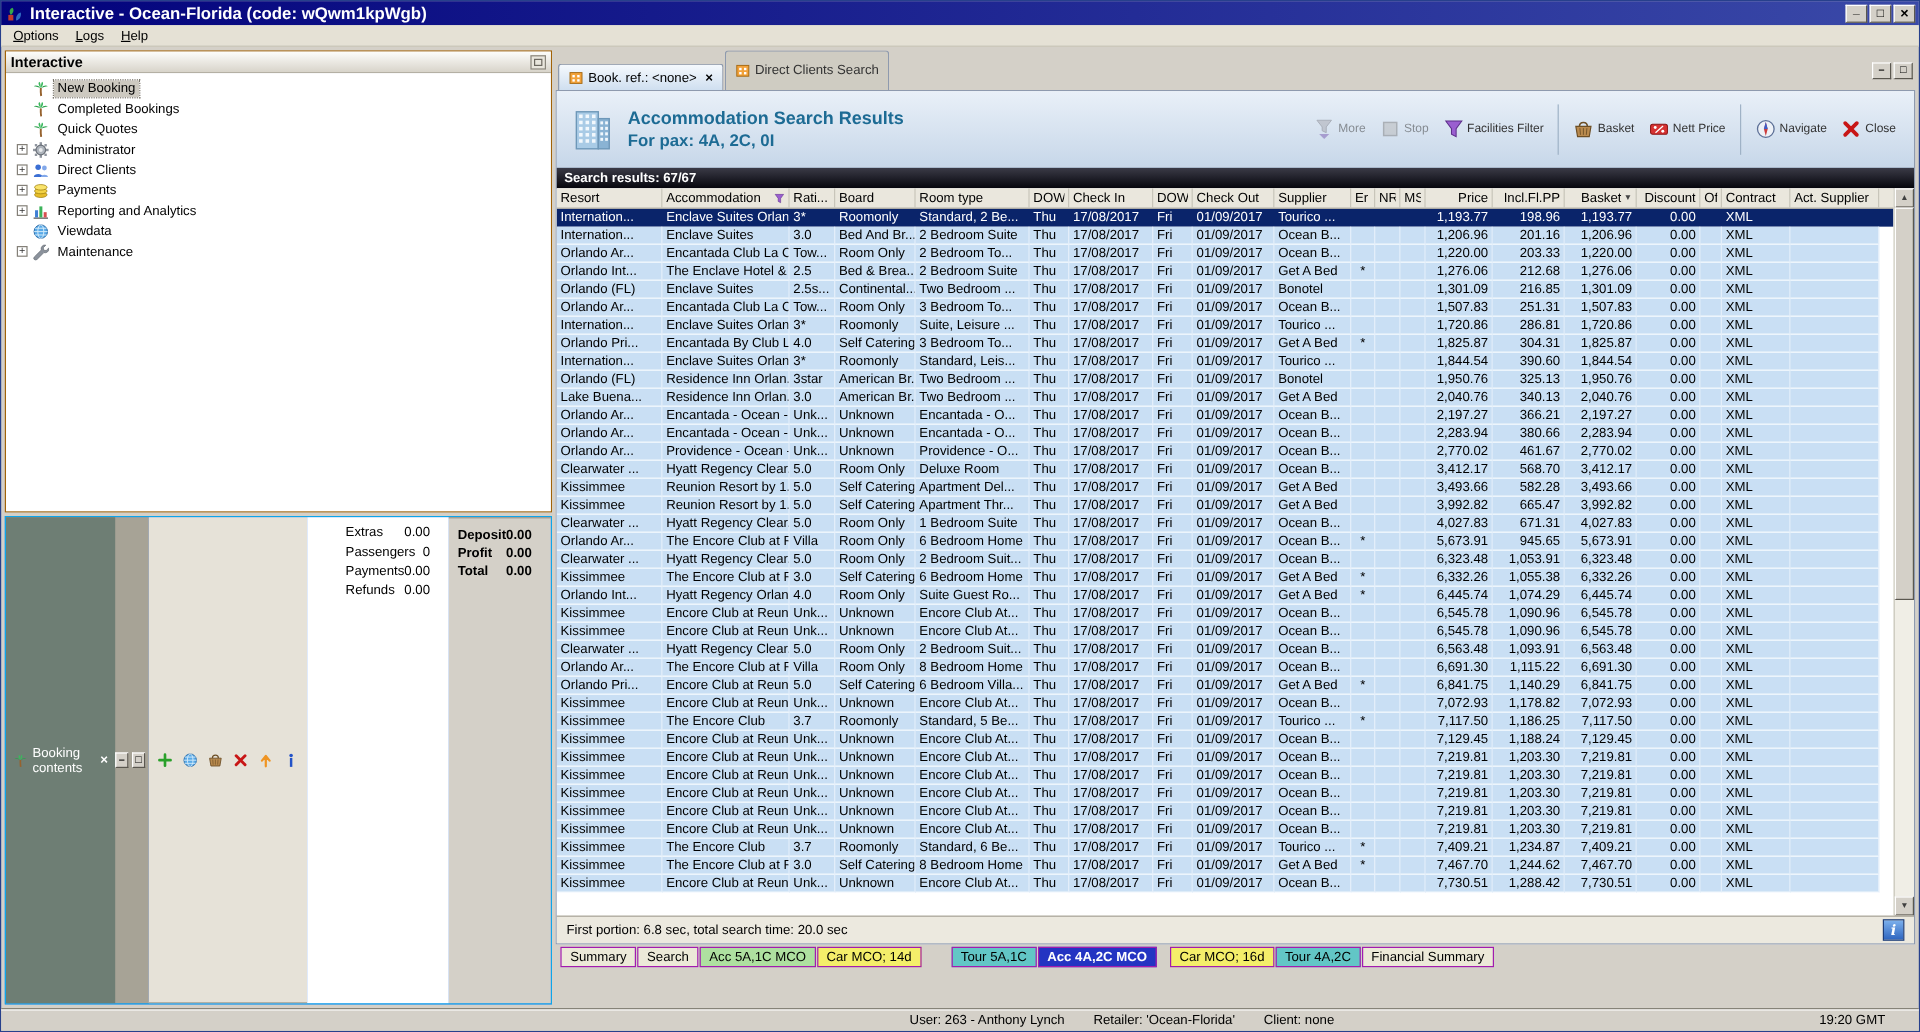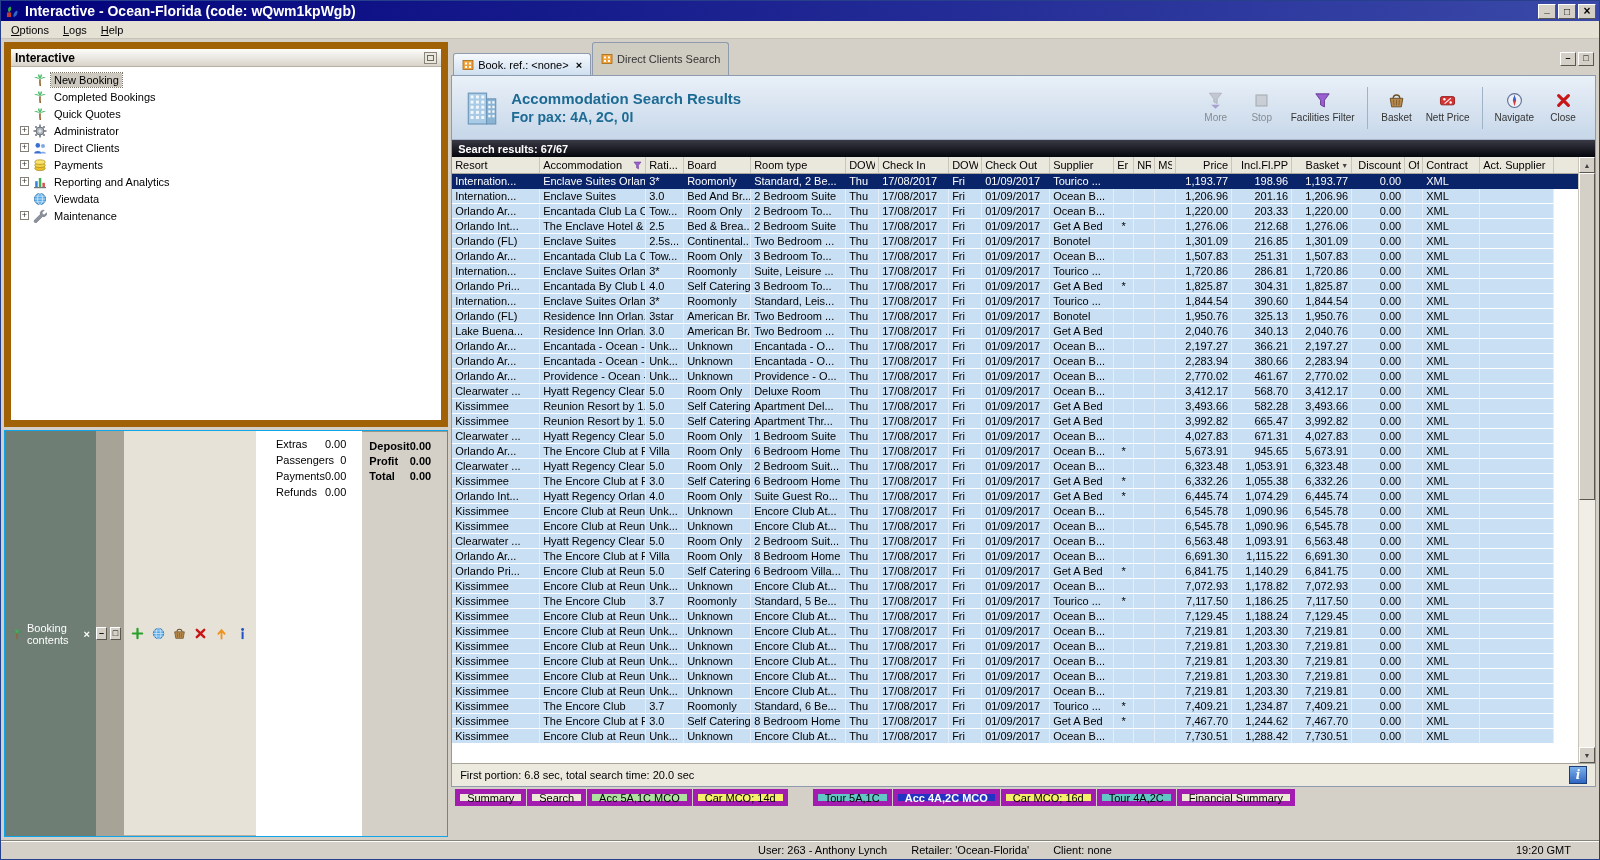--- a/index.html
+++ b/index.html
@@ -14,21 +14,21 @@
 .win-btns{display:flex;gap:2px}
 .win-btn{width:18px;height:15px;background:#d4d0c8;border:1px solid;border-color:#fff #5a574f #5a574f #fff;color:#000;font-size:10px;font-weight:bold;text-align:center;line-height:13px}
 .win-btn.min::before{content:"_";position:relative;top:-3px}
 .win-btn.max::before{content:"□"}
 .win-btn.close::before{content:"×";font-size:12px}
 .menubar{flex:0 0 18px;background:#e5e1d5;display:flex;align-items:center;padding:0 3px;border-bottom:1px solid #c6c2b6}
 .menu-item{padding:2px 7px;cursor:default}
 .content{flex:1;display:flex;padding:3px;gap:3px;min-height:0}
 
 .left-col{flex:0 0 193px;display:flex;flex-direction:column;min-height:0}
-.iv-panel{flex:0 0 385px;display:flex;flex-direction:column;border:7px solid #a16207;background:#e5e5e5}
+.iv-panel{flex:0 0 385px;display:flex;flex-direction:column;border:1px solid #a16207;background:#e5e5e5}
 .iv-header{flex:0 0 18px;background:linear-gradient(#fdfdfb,#d8d4ca);border-bottom:1px solid #b4b0a4;display:flex;align-items:center;padding:0 4px}
 .iv-title{font-weight:bold;font-size:12px;flex:1}
 .iv-collapse{width:13px;height:12px;border:1px solid #8a867c;background:#e9e6dd;position:relative}
 .iv-collapse::before{content:"";position:absolute;left:2px;top:2px;right:2px;bottom:2px;border:1px solid #6c6860}
 #tree{flex:1;background:#fff;padding-top:4px;overflow:hidden}
 .tree-item{height:17px;display:flex;align-items:center;white-space:nowrap}
 .tree-item.selected .tree-label{background:#cdc9c0;outline:1px dotted #7a766c}
 .expand-box{flex:0 0 9px;height:9px;margin:0 4px 0 9px;border:1px solid #848078;background:#fff;font-size:9px;line-height:7px;text-align:center;color:#333}
 .tree-icon{flex:0 0 14px;height:14px;margin-right:4px}
 .tree-icon svg{width:14px;height:14px}
@@ -42,21 +42,21 @@
 .bc-spacer{flex:1}
 .bc-winbtn{width:15px;height:13px;align-self:center;margin-right:3px;background:#d4d0c8;border:1px solid;border-color:#fff #5a574f #5a574f #fff;font-size:9px;font-weight:bold;text-align:center;line-height:10px}
 .bc-winbtn.min::before{content:"–"}
 .bc-winbtn.max::before{content:"□"}
 #bc-toolbar{flex:0 0 22px;background:#e6e2d8;border-bottom:1px solid #b4b0a4;display:flex;align-items:center;gap:8px;padding:0 7px}
 .bc-tool{width:13px;height:13px}
 .bc-tool svg{width:13px;height:13px}
 .bc-tool.right{margin-left:auto}
 #bc-list{background:#fff;padding:5px 0 3px}
 .bc-row{height:16px;display:flex;align-items:center}
-.bc-label{padding-left:20px;flex:1}
+.bc-label{padding-left:32px;flex:1}
 .bc-value{padding-right:16px;text-align:right}
 .bc-fill{flex:1;background:#fff}
 #bc-totals{flex:0 0 78px;background:#d4d0c8;border-top:1px solid #9a968a;padding-top:6px}
 #bc-totals .bc-row{height:15px;font-weight:bold}
 #bc-totals .bc-label{padding-left:7px}
 
 .main-col{flex:1;display:flex;flex-direction:column;min-width:0;min-height:0}
 .tabstrip{flex:0 0 22px;display:flex;align-items:flex-end;padding:0 2px}
 #tabs-holder{display:flex;align-items:flex-end;gap:1px;flex:1}
 .tab{display:flex;align-items:center;gap:4px;height:33px;padding:0 8px;border:1px solid #8e9aae;border-bottom:none;border-radius:3px 3px 0 0;background:#cfccc2;color:#333;white-space:nowrap}
@@ -69,21 +69,21 @@
 .ts-btn.min::before{content:"–"}
 .ts-btn.max::before{content:"□"}
 .main-panel{flex:1;border:1px solid #8e9aae;background:#fff;display:flex;flex-direction:column;min-height:0}
 .header-bar{flex:0 0 64px;background:linear-gradient(#e9f0f8,#c7d7e9);display:flex;align-items:center;padding:0 10px;border-bottom:1px solid #a8b8cc}
 .hb-icon{width:32px;height:38px;margin-left:4px}
 .hb-icon svg{width:32px;height:38px}
 .hb-titles{margin-left:13px;flex:1;min-width:0}
 .hb-title{font-size:15px;font-weight:bold;color:#1d6b94}
 .hb-sub{font-size:14px;font-weight:bold;color:#1d6b94;margin-top:2px}
 #hdr-toolbar{display:flex;align-items:center;gap:2px}
-.tb-btn{display:flex;flex-direction:column;align-items:center;min-width:44px;padding:2px 5px;gap:3px;font-size:10px;color:#333}
+.tb-btn{display:flex;flex-direction:row;align-items:center;min-width:44px;padding:2px 5px;gap:3px;font-size:10px;color:#333}
 .tb-btn.disabled{opacity:.5}
 .tb-ic{width:17px;height:17px}
 .tb-ic svg{width:17px;height:17px}
 .tb-lb{white-space:nowrap}
 .tb-sep{width:1px;height:42px;background:#9fb2c6;margin:0 5px}
 .results-bar{flex:0 0 17px;background:linear-gradient(#3a3a46,#05050c);color:#fff;font-weight:bold;display:flex;align-items:center;padding-left:6px}
 .table-wrap{flex:1;display:flex;min-height:0}
 .grid-col{flex:1;display:flex;flex-direction:column;min-width:0;background:#fff}
 #grid-header{flex:0 0 17px;display:flex;background:#eae7dd;border-bottom:1px solid #aaa79c}
 .hcell{flex:0 0 auto;display:flex;align-items:center;padding:0 3px;border-right:1px solid #c8c5ba;white-space:nowrap;overflow:hidden}
@@ -102,21 +102,21 @@
 .ctr{text-align:center}
 .c0{width:88px}.c1{width:106px}.c2{width:38px}.c3{width:67px}.c4{width:95px}.c5{width:33px}.c6{width:70px}.c7{width:33px}.c8{width:68px}.c9{width:64px}.c10{width:20px}.c11{width:21px}.c12{width:21px}.c13{width:56px}.c14{width:60px}.c15{width:60px}.c16{width:53px}.c17{width:18px}.c18{width:57px}.c19{width:74px}
 .vscroll{flex:0 0 17px;background:#f0eee6;border-left:1px solid #c8c5ba;display:flex;flex-direction:column}
 .sbtn{flex:0 0 16px;background:#d4d0c8;border:1px solid;border-color:#fff #5a574f #5a574f #fff;font-size:7px;display:flex;align-items:center;justify-content:center;color:#404040}
 .strack{flex:1;position:relative}
 .sthumb{position:absolute;top:0;left:0;right:0;height:57%;background:#d4d0c8;border:1px solid;border-color:#fff #5a574f #5a574f #fff}
 .status-row{flex:0 0 23px;background:#ece9df;border-top:1px solid #a8a59a;display:flex;align-items:center;padding:0 8px}
 .stext{flex:1}
 .info-btn{width:18px;height:18px;background:linear-gradient(#7cb0ec,#2f66c0);border:1px solid #1c3c78;color:#fff;display:flex;align-items:center;justify-content:center;font-family:"DejaVu Serif",serif;font-style:italic;font-weight:bold;font-size:12px}
 #bottom-tabs{flex:0 0 20px;display:flex;gap:1px;padding:2px 0 0 4px}
-.btab{display:flex;align-items:center;padding:0 7px;height:17px;border:5px solid #a21caf;background:#ece9d8;white-space:nowrap}
+.btab{display:flex;align-items:center;padding:0 7px;height:17px;border:1px solid #a21caf;background:#ece9d8;white-space:nowrap}
 .bottom-gap{flex:0 0 30px}
 .statusbar{flex:0 0 19px;background:#d4d0c8;border-top:1px solid #868378;box-shadow:inset 0 1px 0 #fff;position:relative;display:flex;align-items:center}
 .sb-group{position:absolute;left:757px;display:flex;gap:24px;white-space:nowrap}
 .sb-time{position:absolute;right:28px}
 </style>
 </head>
 <body>
 
 <svg width="0" height="0" style="position:absolute">
 <defs>
@@ -1475,21 +1475,21 @@
         </div>
       </div>
 
       <div id="bottom-tabs">
           <div class="btab" style="background: rgb(236, 233, 216); color: rgb(0, 0, 0);">Summary</div>
           <div class="btab" style="background: rgb(236, 233, 216); color: rgb(0, 0, 0);">Search</div>
           <div class="btab" style="background: rgb(174, 224, 160); color: rgb(0, 0, 0);">Acc 5A,1C MCO</div>
           <div class="btab" style="background: rgb(244, 238, 106); color: rgb(0, 0, 0);">Car MCO; 14d</div>
           <div class="btab" style="background: rgb(98, 198, 198); color: rgb(0, 0, 0); margin-left: 24px;">Tour 5A,1C</div>
           <div class="btab" style="background: rgb(35, 52, 194); color: rgb(255, 255, 255); font-weight: bold;">Acc 4A,2C MCO</div>
-          <div class="btab" style="background: rgb(244, 238, 106); color: rgb(0, 0, 0);">Car MCO; 16d</div>
+          <div class="btab" style="background: rgb(244, 238, 106); color: rgb(0, 0, 0); margin-left: 10px;">Car MCO; 16d</div>
           <div class="btab" style="background: rgb(98, 198, 198); color: rgb(0, 0, 0);">Tour 4A,2C</div>
           <div class="btab" style="background: rgb(236, 233, 216); color: rgb(0, 0, 0);">Financial Summary</div>
         </div>
       <div class="bottom-gap"></div>
     </div>
   </div>
 
   <div class="statusbar">
     <div class="sb-group">
       <span>User: 263 - Anthony Lynch</span>

